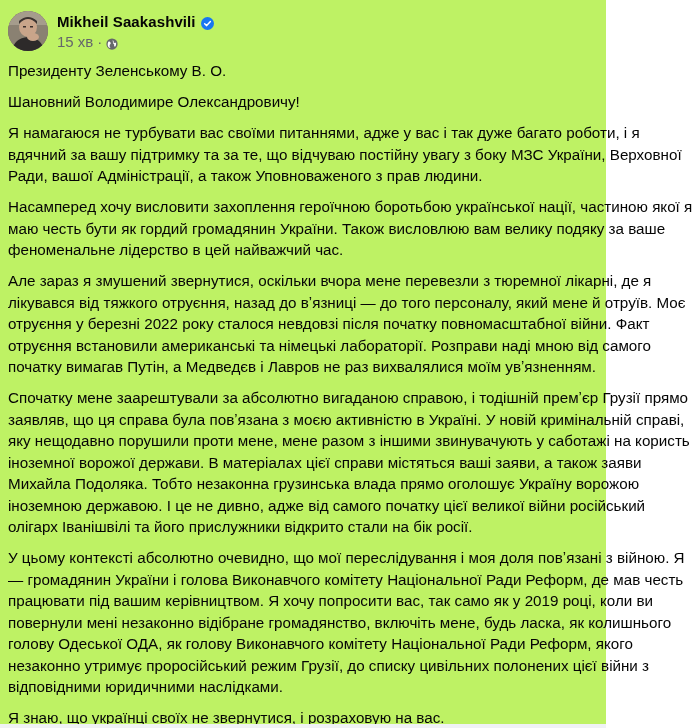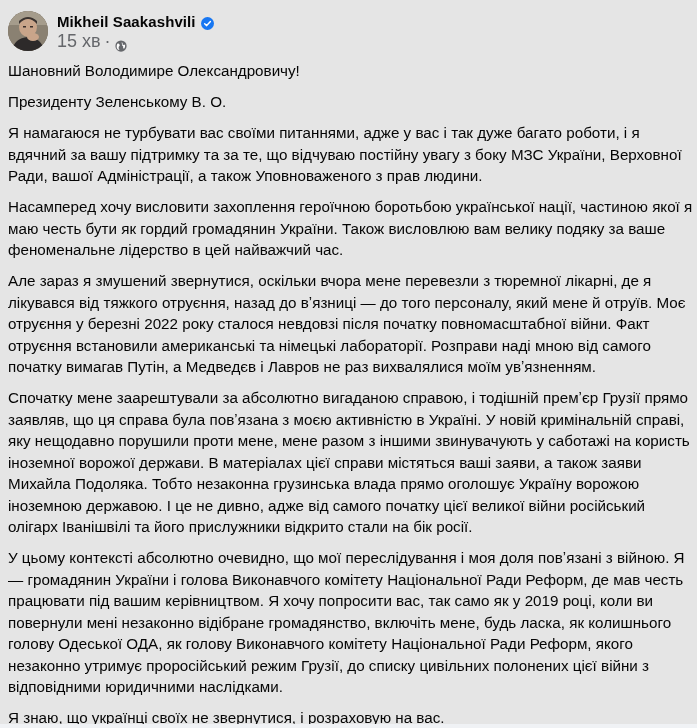--- a/index.html
+++ b/index.html
@@ -12,23 +12,23 @@
       height: 728px;
       overflow: hidden;
       font-family: "DejaVu Sans", "Liberation Sans", sans-serif;
       color: #050505;
       position: relative;
     }
     .post {
       position: absolute;
       left: 0;
       top: 0;
-      width: 697px;
+      width: 606px;
       height: 728px;
-      background: #e5e5e5;
+      background: #bef264;
     }
     .post-header {
       position: absolute;
       left: 8px;
       top: 8px;
       height: 46px;
       display: flex;
       align-items: center;
     }
     .avatar {
@@ -64,21 +64,21 @@
       width: 13px;
       height: 13px;
       display: inline-block;
     }
     .meta-row {
       display: flex;
       align-items: center;
       height: 18px;
       margin-top: 1px;
       font-family: "Liberation Sans", sans-serif;
-      font-size: 18px;
+      font-size: 15px;
       color: #65676b;
     }
     .meta-dot { margin: 0 4px; }
     .globe-icon {
       width: 12px;
       height: 12px;
       display: inline-block;
     }
     .post-body {
       position: absolute;
@@ -138,22 +138,22 @@
             <circle cx="8" cy="8" r="7.5" fill="#65676b"></circle>
             <path d="M3 5 Q5 4 6 6 Q7 8 5 9 Q4 11 6 13 L4 13 Q1 10 3 5 Z" fill="#ffffff"></path>
             <path d="M9 2.5 Q11 4 10 6 Q12 7 13.5 6 Q14 9 12 12 Q10 10 11 8.5 Q9 8 9 2.5 Z" fill="#ffffff"></path>
           </svg>
         </span>
       </div>
     </div>
   </div>
 
   <div class="post-body">
+    <p>Президенту Зеленському В. О.</p>
     <p>Шановний Володимире Олександровичу!</p>
-    <p>Президенту Зеленському В. О.</p>
     <p>Я намагаюся не турбувати вас своїми питаннями, адже у вас і так дуже багато роботи, і я вдячний за вашу підтримку та за те, що відчуваю постійну увагу з боку МЗС України, Верховної Ради, вашої Адміністрації, а також Уповноваженого з прав людини.</p>
     <p>Насамперед хочу висловити захоплення героїчною боротьбою української нації, частиною якої я маю честь бути як гордий громадянин України. Також висловлюю вам велику подяку за ваше феноменальне лідерство в цей найважчий час.</p>
     <p>Але зараз я змушений звернутися, оскільки вчора мене перевезли з тюремної лікарні, де я лікувався від тяжкого отруєння, назад до вʼязниці — до того персоналу, який мене й отруїв. Моє отруєння у березні 2022 року сталося невдовзі після початку повномасштабної війни. Факт отруєння встановили американські та німецькі лабораторії. Розправи наді мною від самого початку вимагав Путін, а Медведєв і Лавров не раз вихвалялися моїм увʼязненням.</p>
     <p>Спочатку мене заарештували за абсолютно вигаданою справою, і тодішній премʼєр Грузії прямо заявляв, що ця справа була повʼязана з моєю активністю в Україні. У новій кримінальній справі, яку нещодавно порушили проти мене, мене разом з іншими звинувачують у саботажі на користь іноземної ворожої держави. В матеріалах цієї справи містяться ваші заяви, а також заяви Михайла Подоляка. Тобто незаконна грузинська влада прямо оголошує Україну ворожою іноземною державою. І це не дивно, адже від самого початку цієї великої війни російський олігарх Іванішвілі та його прислужники відкрито стали на бік росії.</p>
     <p>У цьому контексті абсолютно очевидно, що мої переслідування і моя доля повʼязані з війною. Я — громадянин України і голова Виконавчого комітету Національної Ради Реформ, де мав честь працювати під вашим керівництвом. Я хочу попросити вас, так само як у 2019 році, коли ви повернули мені незаконно відібране громадянство, включіть мене, будь ласка, як колишнього голову Одеської ОДА, як голову Виконавчого комітету Національної Ради Реформ, якого незаконно утримує проросійський режим Грузії, до списку цивільних полонених цієї війни з відповідними юридичними наслідками.</p>
     <p>Я знаю, що українці своїх не звернутися, і розраховую на вас.</p>
 
   </div>
 
   <div class="bottom-rule"></div>

